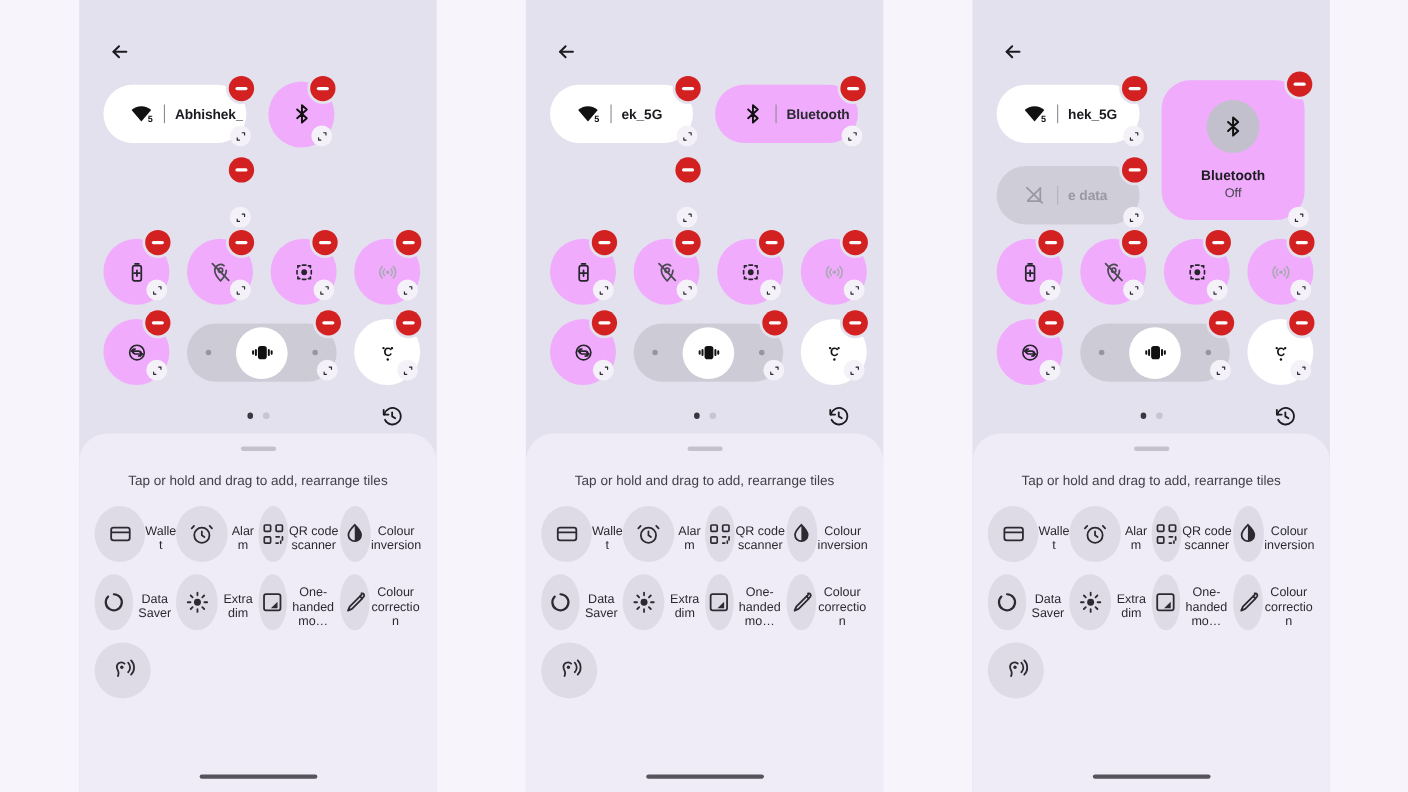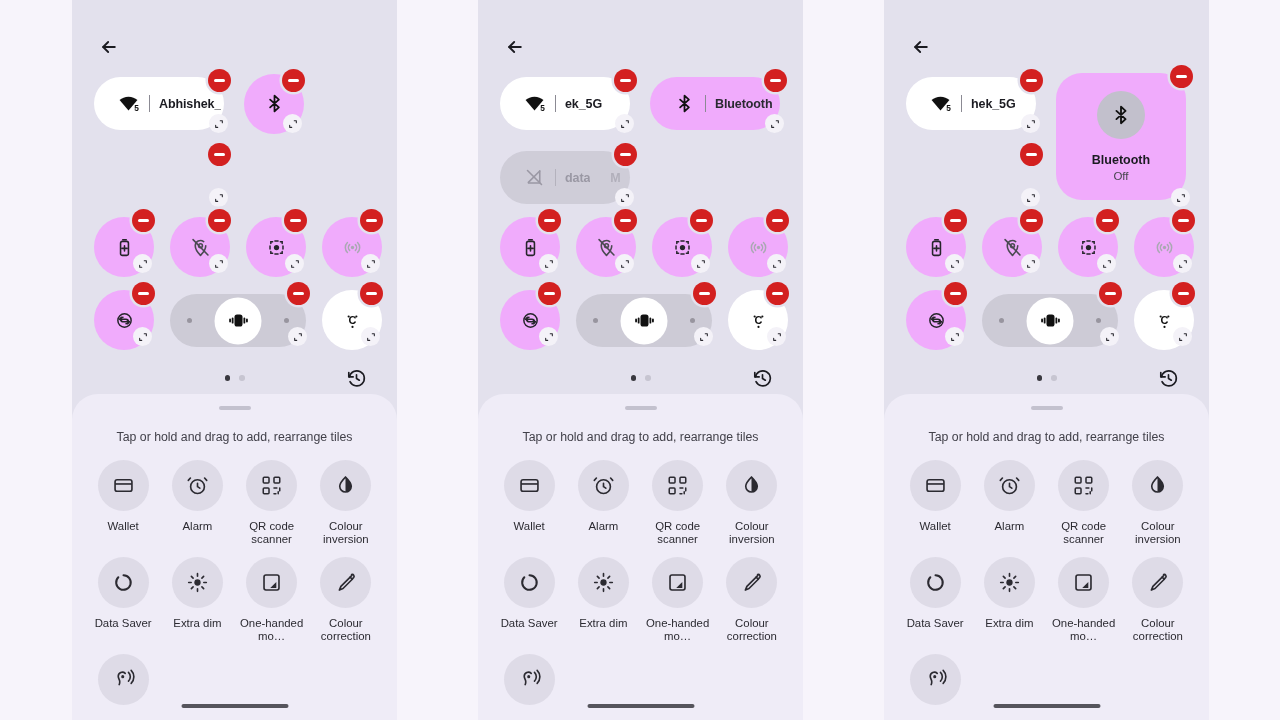--- a/index.html
+++ b/index.html
@@ -112,21 +112,21 @@
   }
   .grab { width:32px; height:4px; border-radius:3px; background:#c3c1ce; margin:12px auto 0; }
   .drawer-hint {
     text-align:center; font-size:12.3px; color:#42414a; margin-top:20px;
     font-weight:400;
   }
   .add-grid {
     margin-top:16px; display:grid; grid-template-columns:repeat(4,1fr);
     row-gap:11px; padding:0 14px;
   }
-  .add-cell { display:flex; flex-direction:column; align-items:center; cursor:pointer; }
+  .add-cell { display:flex; flex-direction:row; align-items:center; cursor:pointer; }
   .add-circle {
     width:51px; height:51px; border-radius:50%; background:#dedbe7;
     display:flex; align-items:center; justify-content:center;
   }
   .add-circle svg { width:23px; height:23px; }
   .add-label {
     margin-top:9px; font-size:11.4px; color:#2b2a31; text-align:center;
     line-height:1.14; max-width:66px; word-break:break-word; font-weight:400;
   }
 
@@ -472,34 +472,20 @@
         </div>
         <div class="resize-handle" style="left:287px;top:52px">
           <svg viewBox="0 0 24 24" fill="none" stroke="#2a2930" stroke-width="2.6" stroke-linecap="round" stroke-linejoin="round">
             <path d="M20 9V4h-5"></path>
             <path d="M4 15v5h5"></path>
           </svg>
         </div>
         <div class="remove-badge" style="left:286px;top:7px">
           <i></i>
         </div>
-        <div class="tile pill dim" style="left:22px;top:89px;width:130px;height:53px">
-          <div class="pill-inner">
-            <span class="tile-ico">
-              <svg viewBox="0 0 24 24" fill="none" stroke="#9a98a4" stroke-width="1.8" stroke-linecap="round" stroke-linejoin="round">
-                <path d="M18 4.5v13.7H5.2"></path>
-                <path d="M18 4.5L5 17.6"></path>
-                <path d="M4 4l16 16"></path>
-              </svg>
-            </span>
-            <span class="divider-bar" style="background:#b4b2bd"></span>
-            <span class="tile-label muted">data</span>
-            <span class="tile-label muted" style="margin-left:20px;opacity:.55">M</span>
-          </div>
-        </div>
         <div class="resize-handle" style="left:137px;top:126px">
           <svg viewBox="0 0 24 24" fill="none" stroke="#2a2930" stroke-width="2.6" stroke-linecap="round" stroke-linejoin="round">
             <path d="M20 9V4h-5"></path>
             <path d="M4 15v5h5"></path>
           </svg>
         </div>
         <div class="remove-badge" style="left:136px;top:81px">
           <i></i>
         </div>
         <div class="tile circle" style="left:22px;top:155px;width:60px;height:60px">
@@ -777,20 +763,33 @@
         </div>
         <div class="resize-handle" style="left:287px;top:126px">
           <svg viewBox="0 0 24 24" fill="none" stroke="#2a2930" stroke-width="2.6" stroke-linecap="round" stroke-linejoin="round">
             <path d="M20 9V4h-5"></path>
             <path d="M4 15v5h5"></path>
           </svg>
         </div>
         <div class="remove-badge" style="left:286px;top:3px">
           <i></i>
         </div>
+        <div class="tile pill dim" style="left:22px;top:89px;width:130px;height:53px">
+          <div class="pill-inner">
+            <span class="tile-ico">
+              <svg viewBox="0 0 24 24" fill="none" stroke="#9a98a4" stroke-width="1.8" stroke-linecap="round" stroke-linejoin="round">
+                <path d="M18 4.5v13.7H5.2"></path>
+                <path d="M18 4.5L5 17.6"></path>
+                <path d="M4 4l16 16"></path>
+              </svg>
+            </span>
+            <span class="divider-bar" style="background:#b4b2bd"></span>
+            <span class="tile-label muted">e data</span>
+          </div>
+        </div>
         <div class="resize-handle" style="left:137px;top:126px">
           <svg viewBox="0 0 24 24" fill="none" stroke="#2a2930" stroke-width="2.6" stroke-linecap="round" stroke-linejoin="round">
             <path d="M20 9V4h-5"></path>
             <path d="M4 15v5h5"></path>
           </svg>
         </div>
         <div class="remove-badge" style="left:136px;top:81px">
           <i></i>
         </div>
         <div class="tile circle" style="left:22px;top:155px;width:60px;height:60px">

